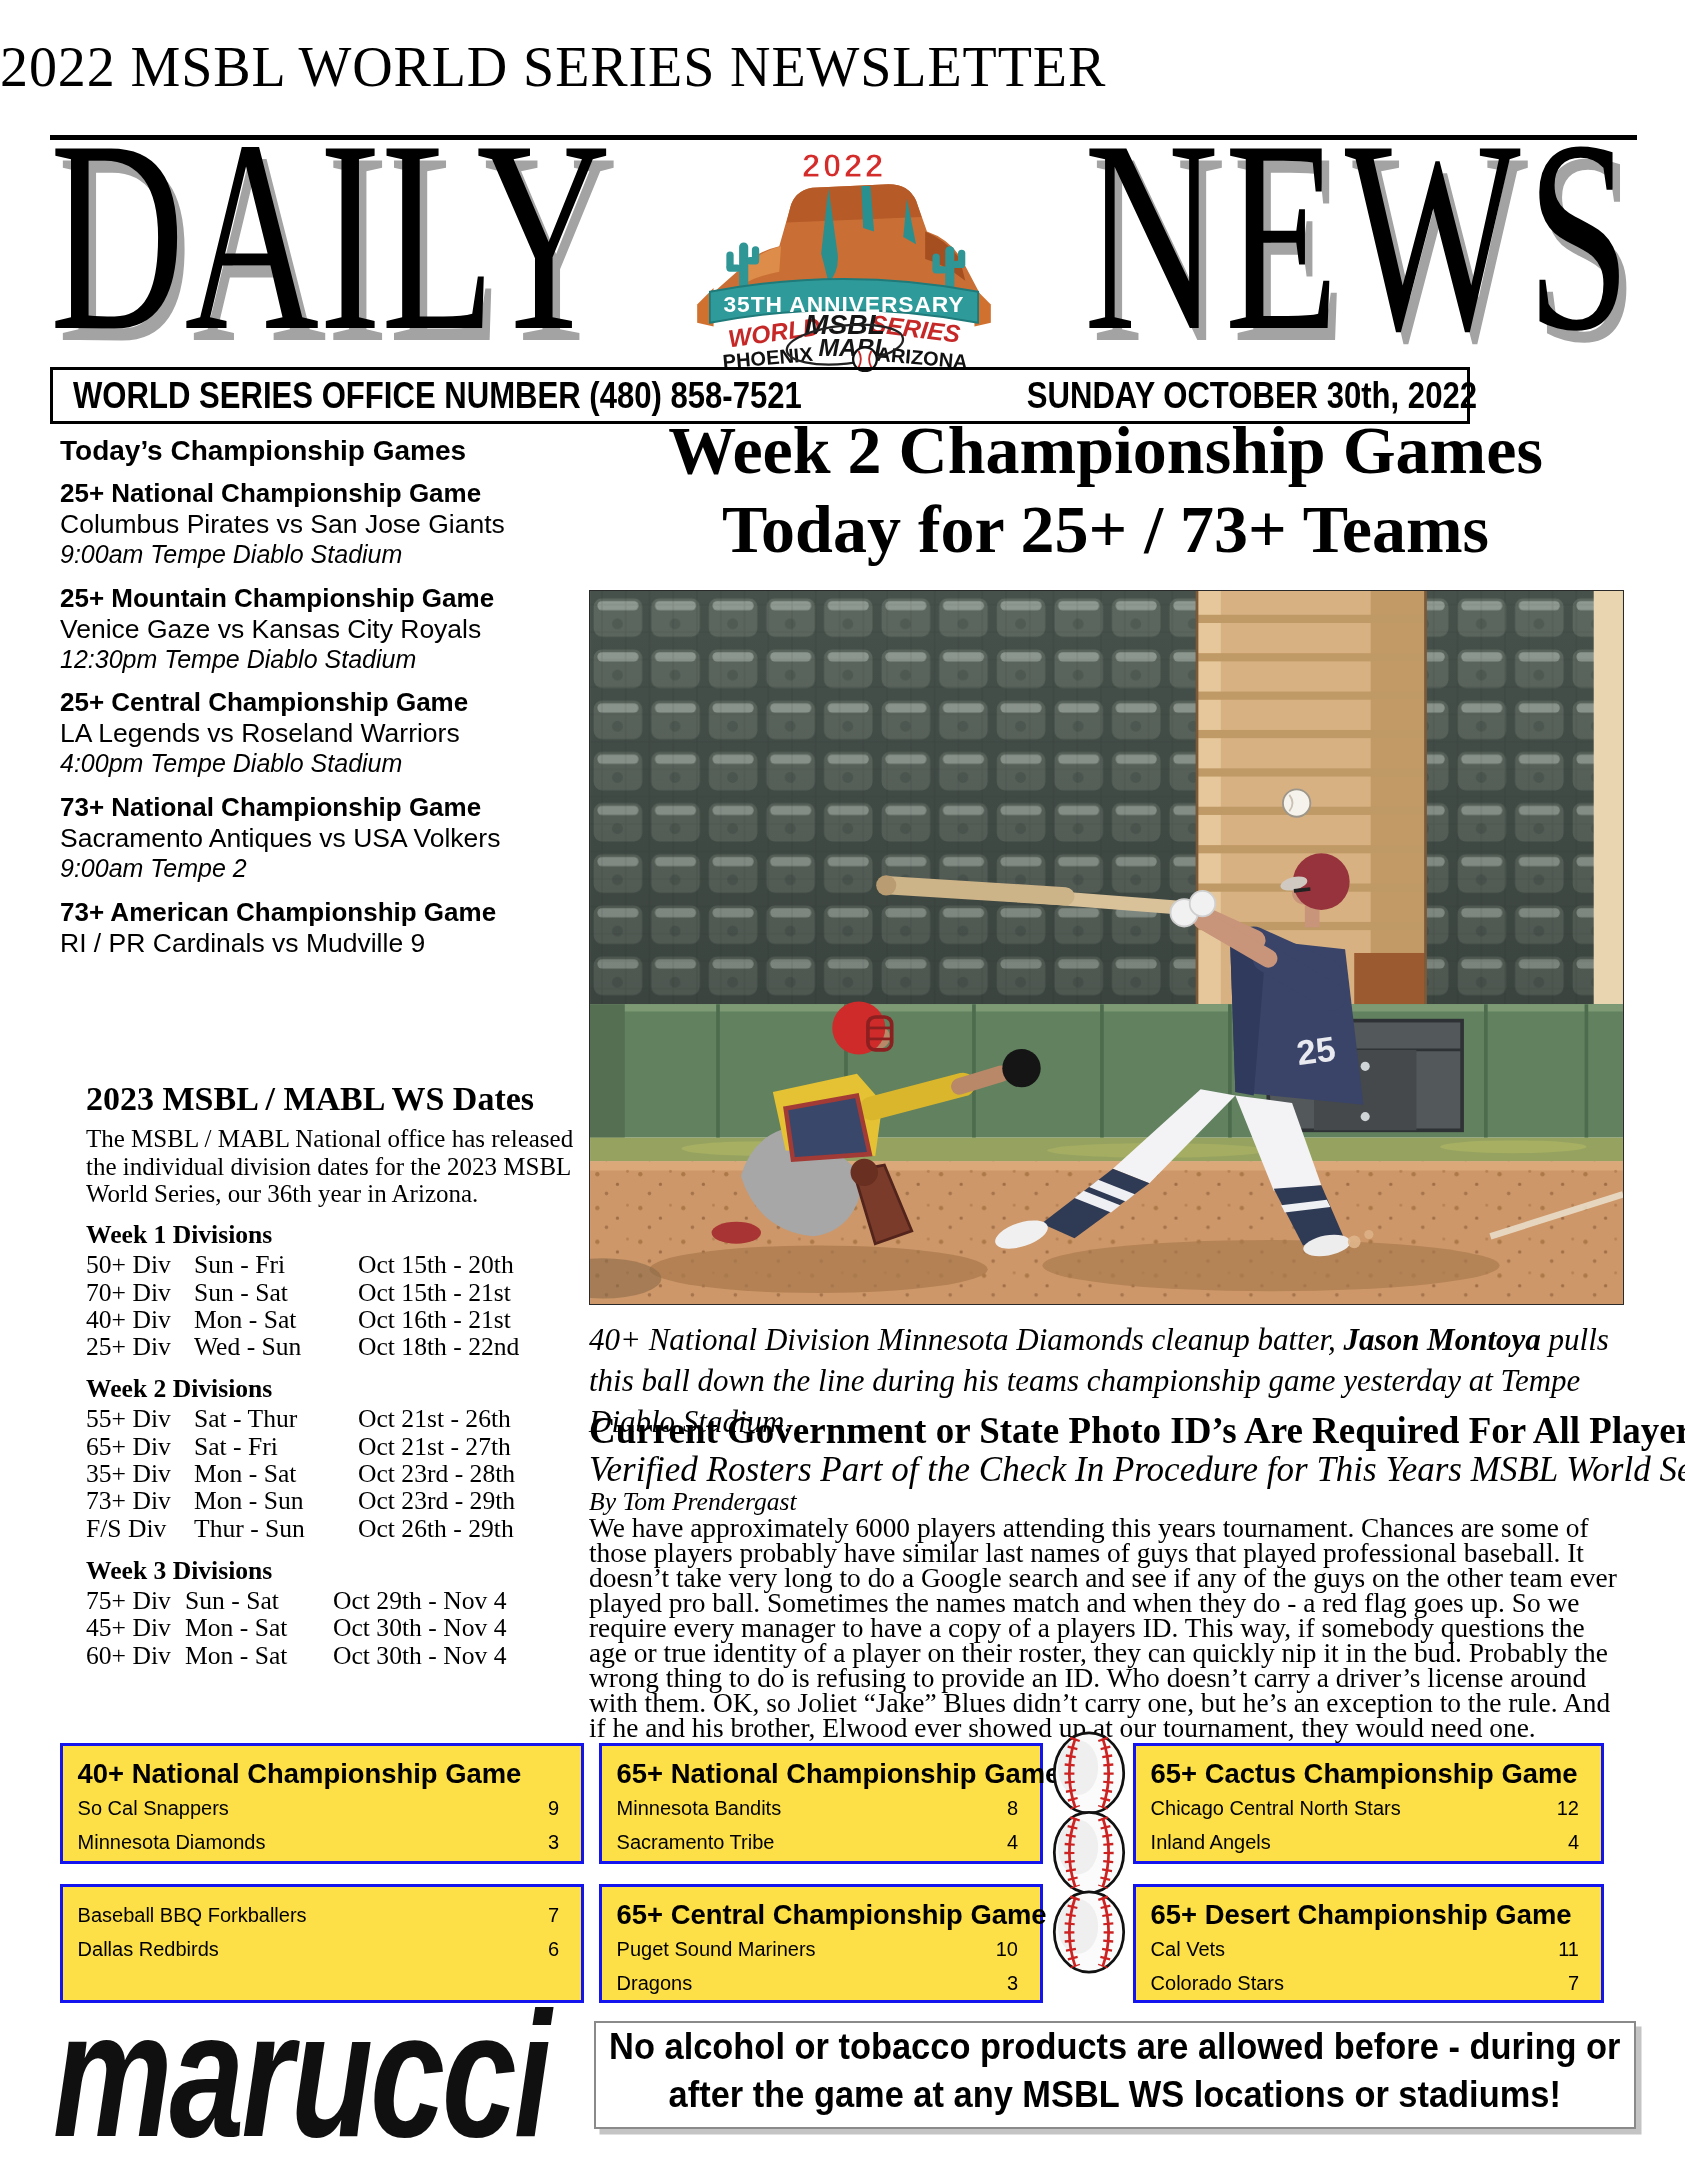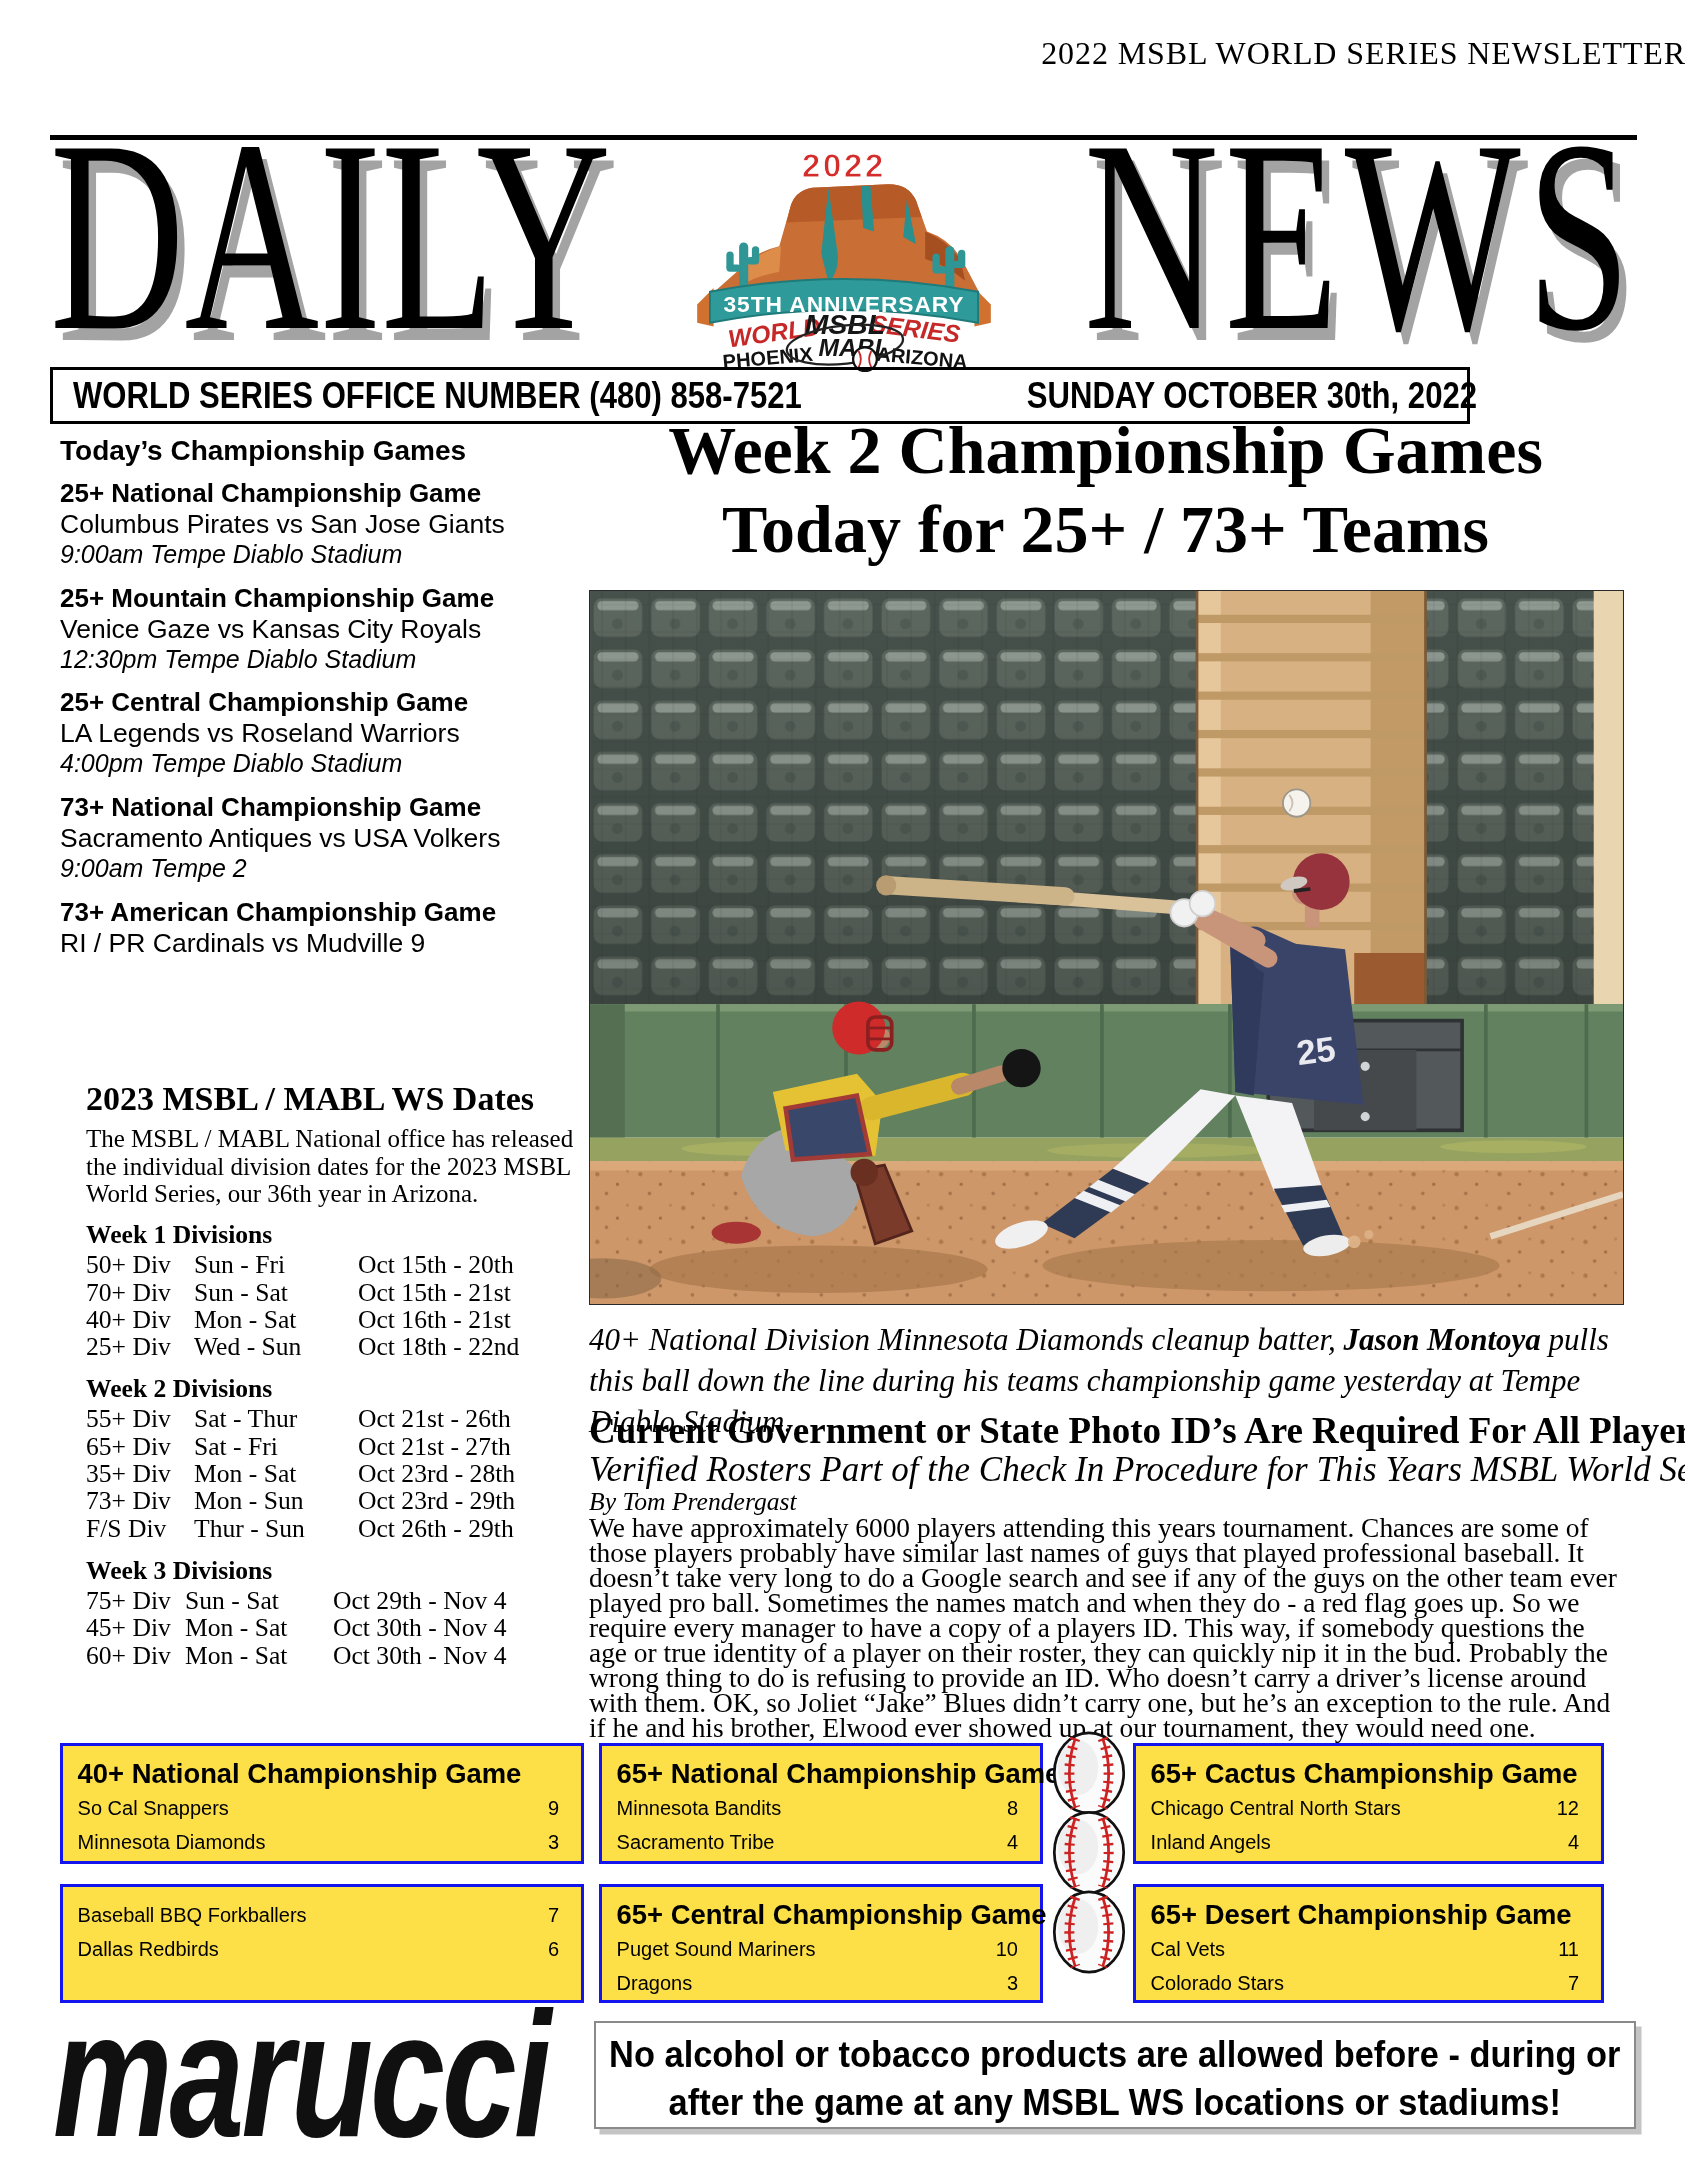--- a/index.html
+++ b/index.html
@@ -1,19 +1,19 @@
 <!DOCTYPE html>
 <html style="font-size:14.6px"><head>
 <meta charset="utf-8">
 <style>
   html,body{margin:0;padding:0;background:#fff;}
   .page{position:relative;width:1686px;height:2182px;background:#fff;overflow:hidden;color:#000;}
 
-  #nl-title{position:absolute;top:35px;left:0;width:100%;text-align:right;
-    font-family:"Liberation Serif",serif;font-size:32px;letter-spacing:0.9px;white-space:nowrap;}
+  #nl-title{position:absolute;top:35px;left:0;width:100%;text-align:left;
+    font-family:"Liberation Serif",serif;font-size:56px;letter-spacing:0.9px;white-space:nowrap;}
   #top-rule{position:absolute;top:135px;left:50px;width:1587px;height:4.6px;background:#000;}
 
   #masthead{position:absolute;top:148px;left:50px;width:1587px;height:216px;}
   .mh-word{position:absolute;top:-49px;font-family:"Liberation Serif",serif;font-size:274px;line-height:1;
     color:#000;text-shadow:11px 12px 0 #a3a3a3;white-space:nowrap;}
   #mh-daily{left:0;transform:scaleX(.68);transform-origin:left top;}
   #mh-news{right:0;transform:scaleX(.68);transform-origin:right top;letter-spacing:9.1px;}
   #masthead-logo{position:absolute;left:50%;top:-3.7px;transform:translateX(-50%);}
 
   #office-box{position:absolute;top:367px;left:50px;width:1420px;height:57px;border:3.7px solid #000;
@@ -67,21 +67,21 @@
   #sb3{left:599px;top:1884px;width:444px;height:119px;}
   #sb4{left:1133px;top:1743px;width:471px;height:121px;}
   #sb5{left:1133px;top:1884px;width:471px;height:119px;}
 
   #balls-col{position:absolute;left:1047px;top:1731px;}
 
   #brand-logo{position:absolute;left:53px;top:1985px;font-family:"Liberation Sans",sans-serif;
     font-weight:bold;font-style:italic;font-size:179px;line-height:179px;letter-spacing:-3.7px;
     transform:scaleX(.75);transform-origin:left top;color:#101010;white-space:nowrap;}
   #notice-box{position:absolute;left:594px;top:2021px;width:1042px;height:108px;border:2.7px solid #8a8a8a;
-    box-sizing:border-box;box-shadow:5.5px 5.5px 0 #c4c4c4;display:flex;flex-direction:column;justify-content:flex-end;
+    box-sizing:border-box;box-shadow:5.5px 5.5px 0 #c4c4c4;display:flex;flex-direction:column;justify-content:flex-start;
     align-items:center;font-family:"Liberation Sans",sans-serif;font-weight:bold;font-size:37px;line-height:48px;}
   #notice-box .nline{display:inline-block;transform:scaleX(.93);white-space:nowrap;}
 </style>
 </head>
 <body>
 
 <div class="page">
 
   <div id="nl-title">2022 MSBL WORLD SERIES NEWSLETTER</div>
   <div id="top-rule"></div>

